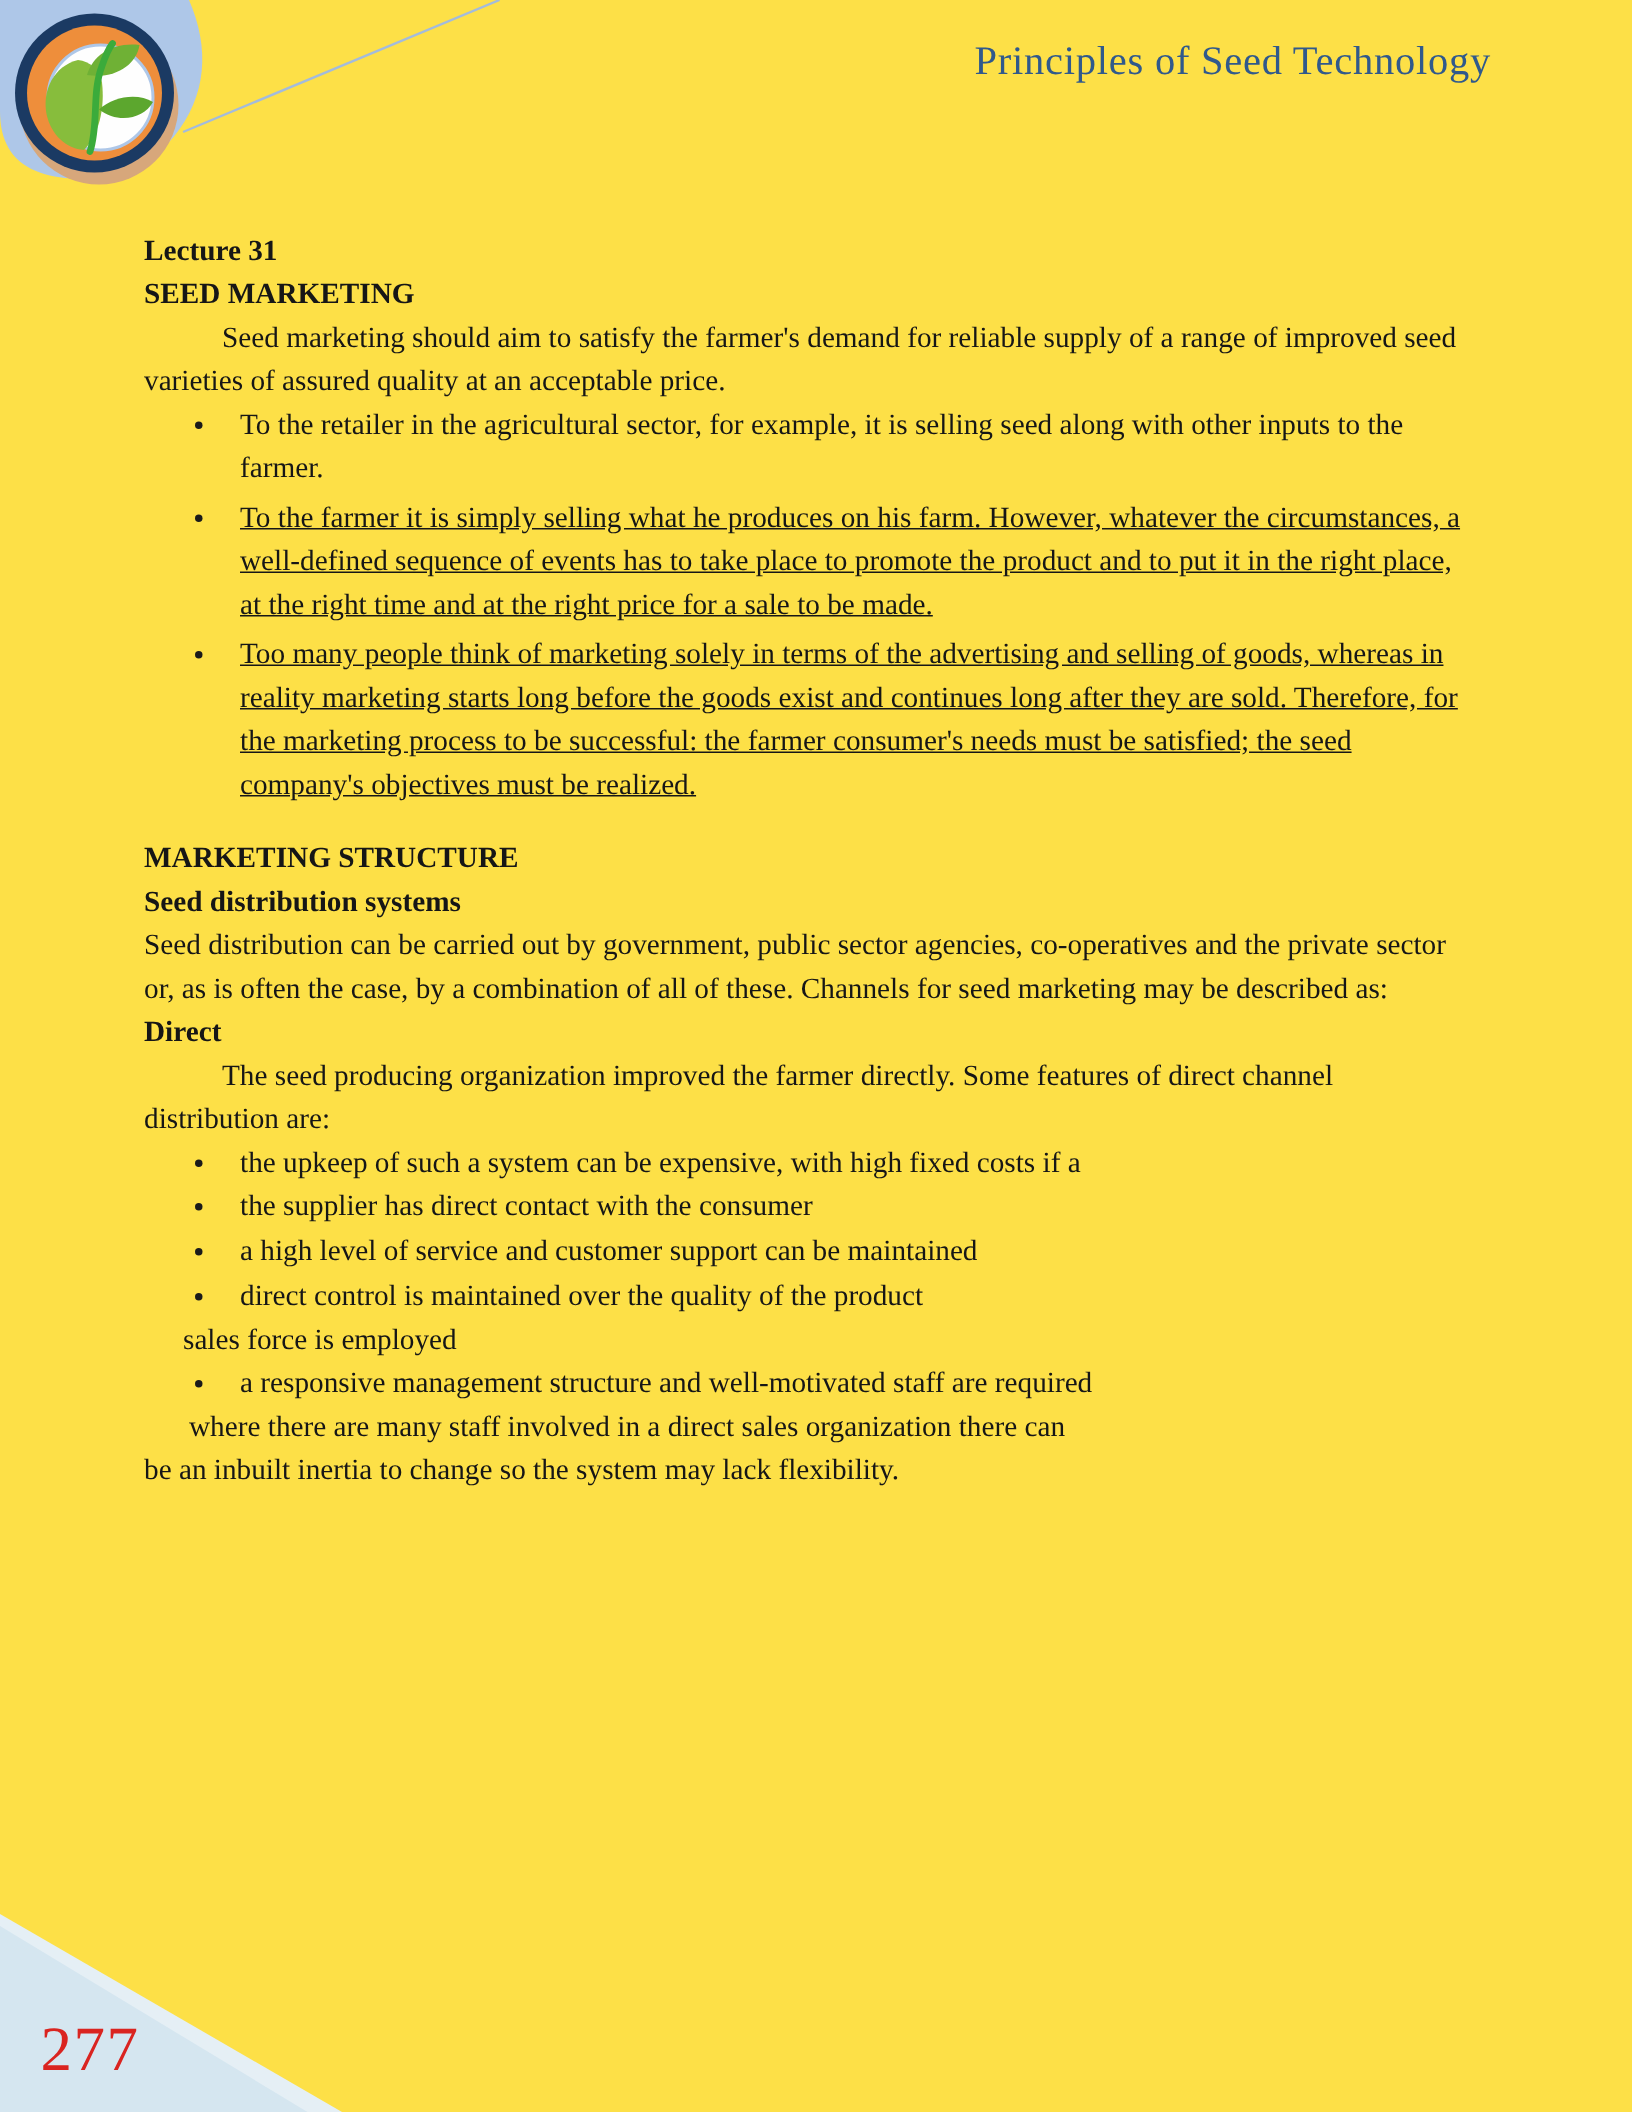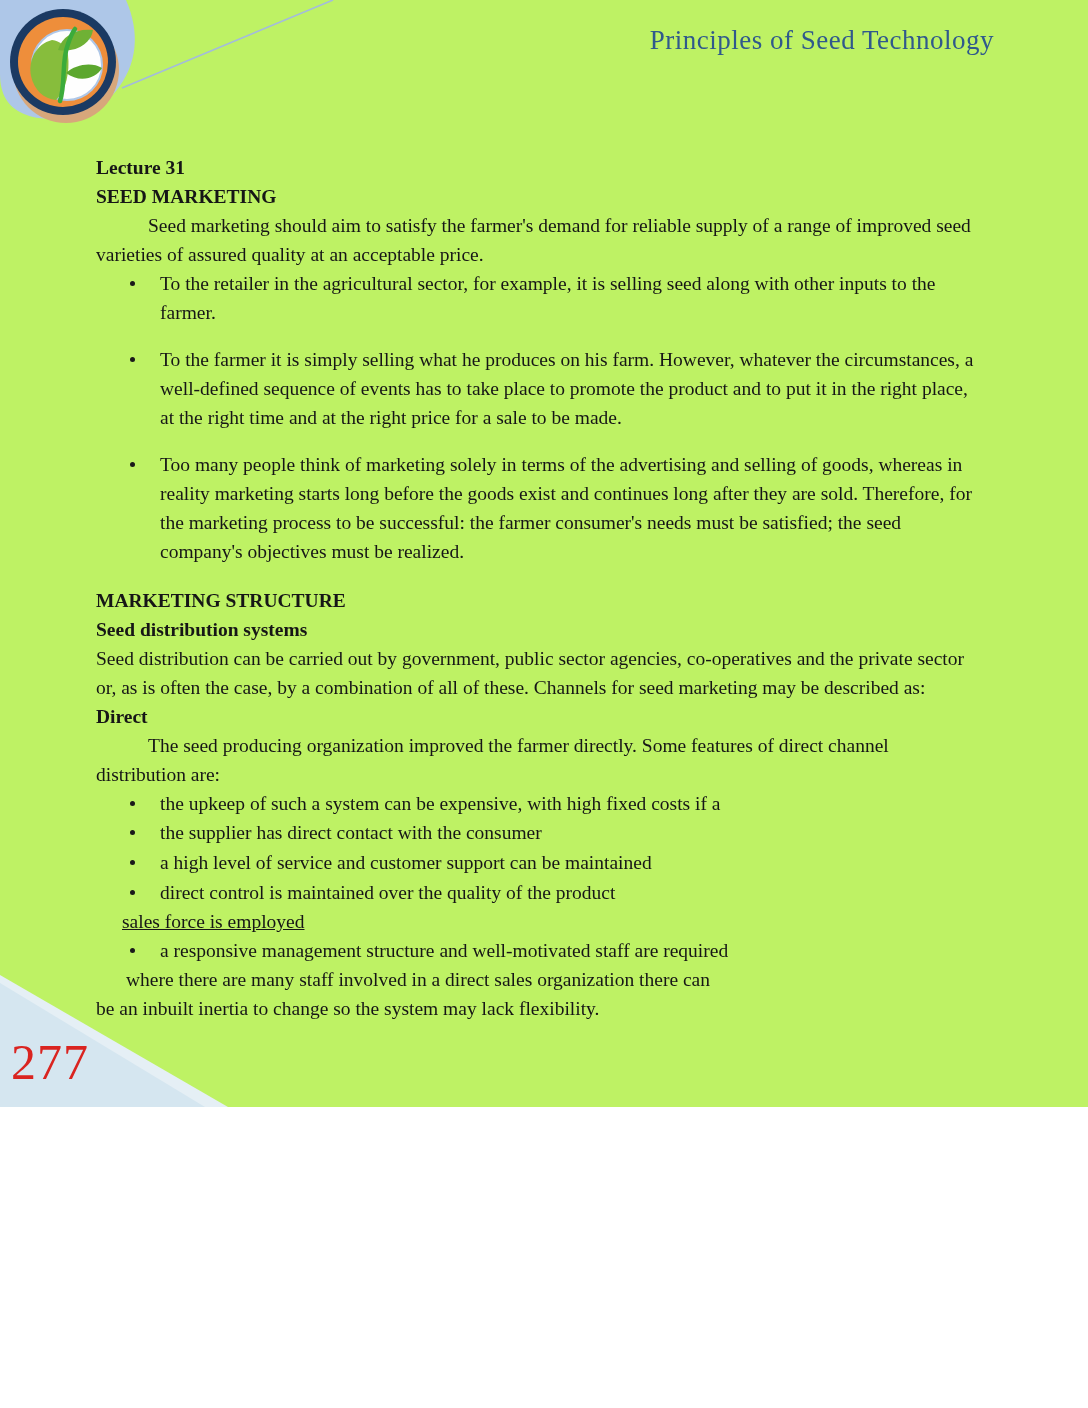--- a/index.html
+++ b/index.html
@@ -1,19 +1,19 @@
 <!DOCTYPE html>
 <html><head>
 <meta charset="utf-8">
 <style>
   html, body { margin:0; padding:0; background:#ffffff; }
   .page {
     position:relative;
-    width:1088px; height:1107px;
-    background:#bef264;
+    width:1088px; height:1408px;
+    background:#fde047;
     overflow:hidden;
     font-family:"Liberation Serif","DejaVu Serif",serif;
     color:#161616;
   }
 
   
   .logo-svg { position:absolute; top:0; left:0; }
   .header-line-svg { position:absolute; top:0; left:0; pointer-events:none; }
   .doc-title {
     position:absolute; top:24px; right:94px;
@@ -35,34 +35,34 @@
 
   ul.blist { list-style:none; margin:0; padding:0 0 0 64px; }
   ul.blist li { position:relative; }
   .dot {
     position:absolute; left:-30px; top:12px;
     width:5px; height:5px; border-radius:50%;
     background:#1a1a1a;
   }
 
   .ul1 { margin-top:18px; }
-  .ul1 li + li { margin-top:18px; }
+  .ul1 li + li { margin-top:4px;text-decoration:underline; }
   .mt-structure { margin-top:20px; }
   .ul2 { margin-top:23px; }
   .ul2 li + li { margin-top:1px; }
   .ul-upkeep { margin-top:20px; }
-  .sales-line { margin-top:18px; padding-left:26px;text-decoration:underline; }
+  .sales-line { margin-top:18px; padding-left:26px; }
   .ul-resp { margin-top:24px; }
   .closing1 { margin-top:20px; padding-left:30px; }
 
   
   .corner-svg { position:absolute; left:0; bottom:0; pointer-events:none; }
   .page-number {
-    position:absolute; left:11px; bottom:20px;
-    font-size:50px; line-height:1;
+    position:absolute; left:27px; bottom:20px;
+    font-size:42px; line-height:1;
     color:#da2420;
     letter-spacing:1px;
   }
 </style>
 </head>
 <body>
 
 <div class="page">
 
   <svg class="header-line-svg" width="340" height="96" viewBox="0 0 340 96">

